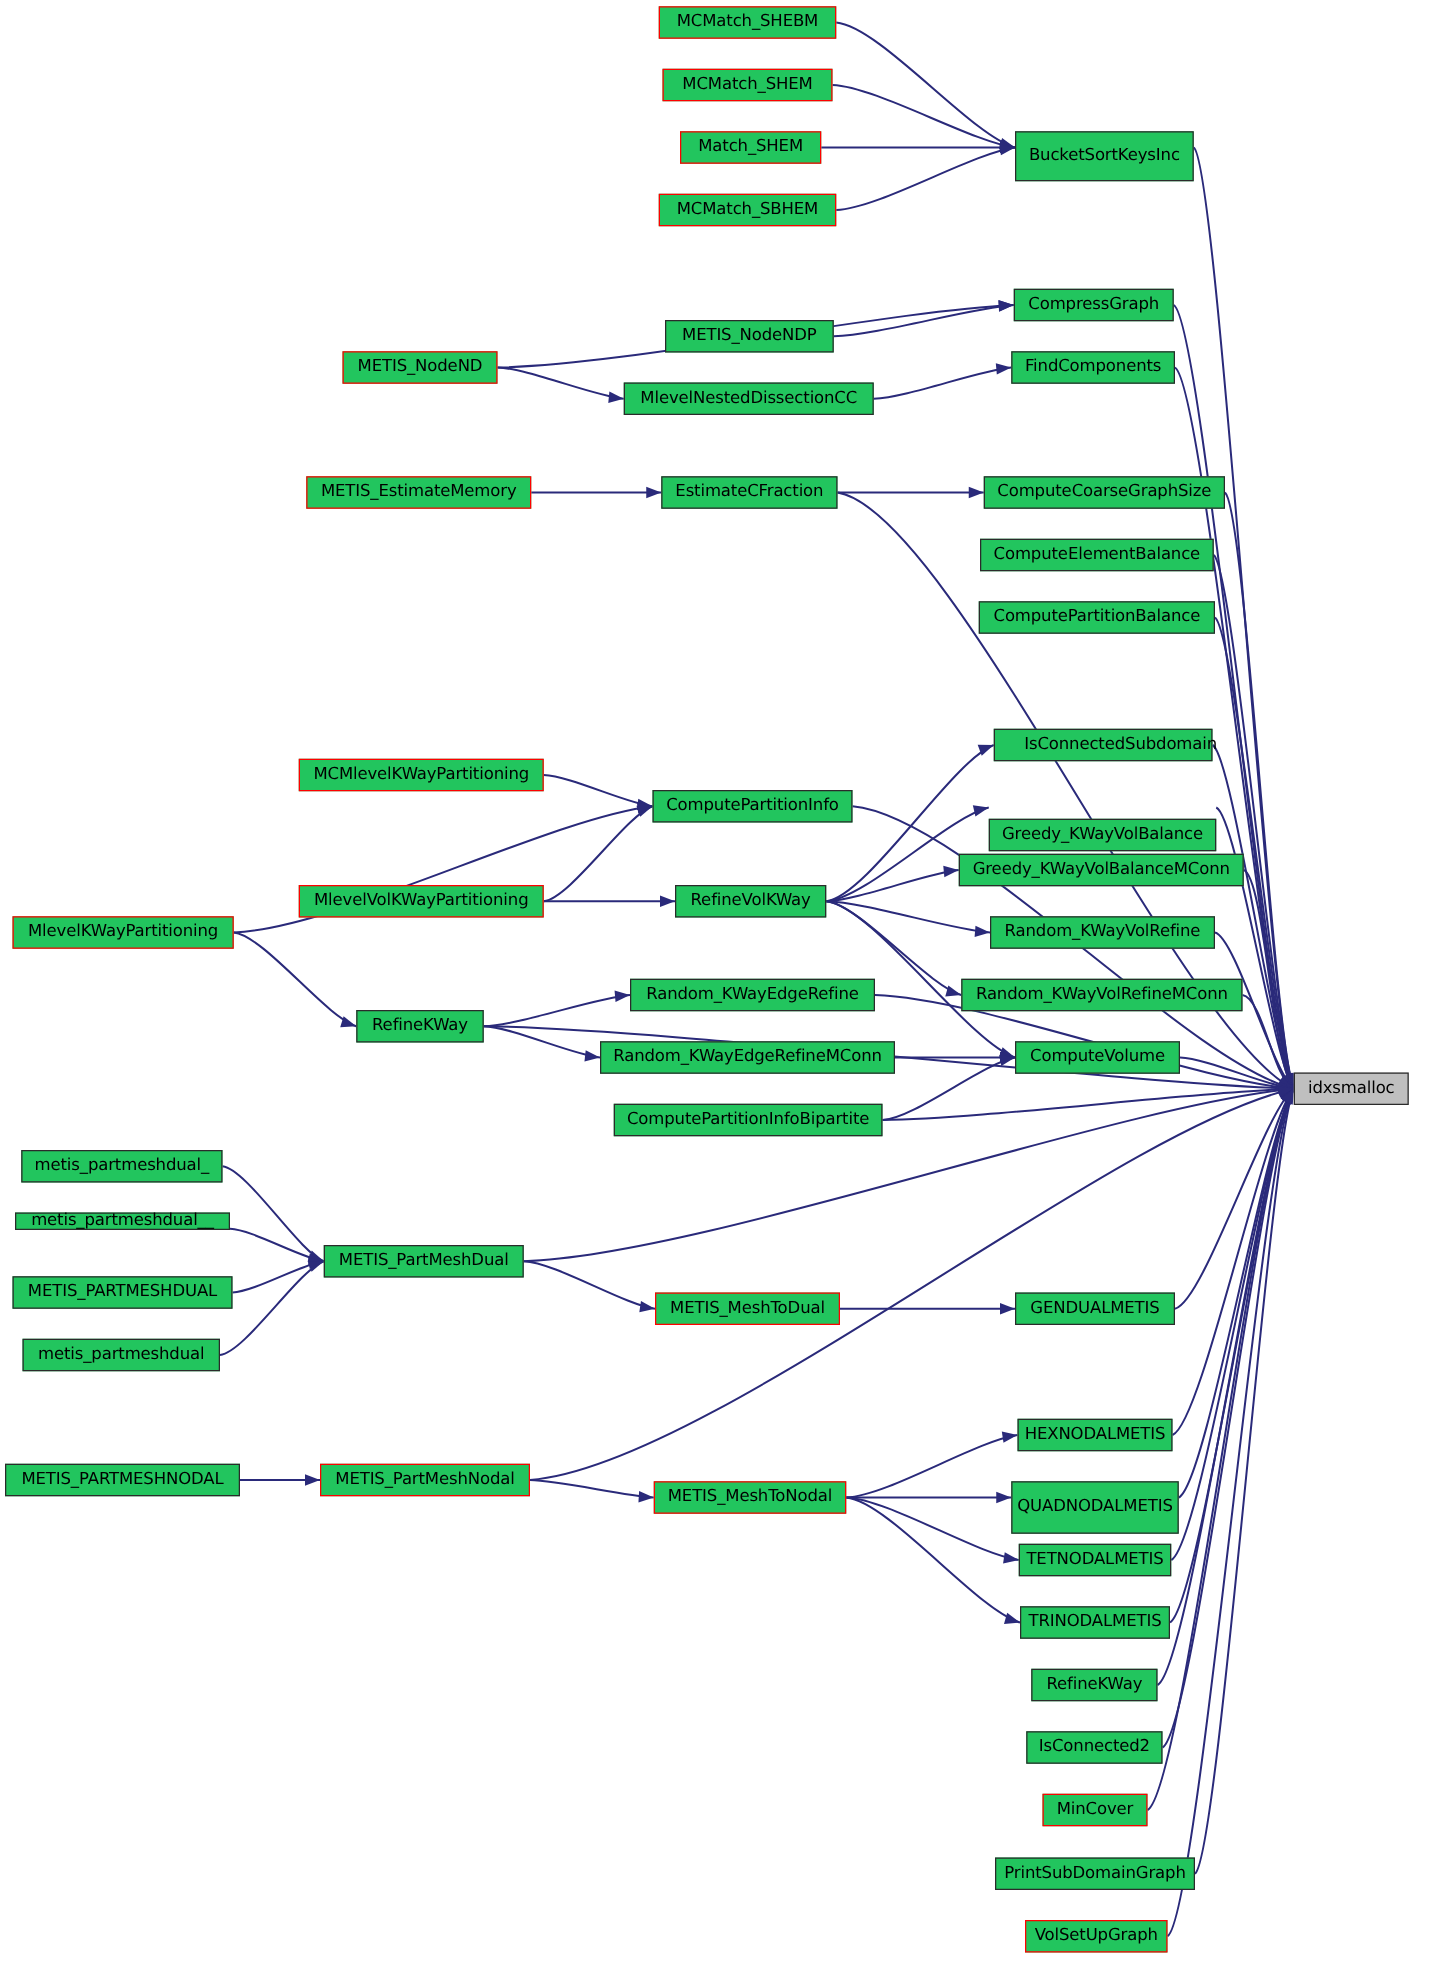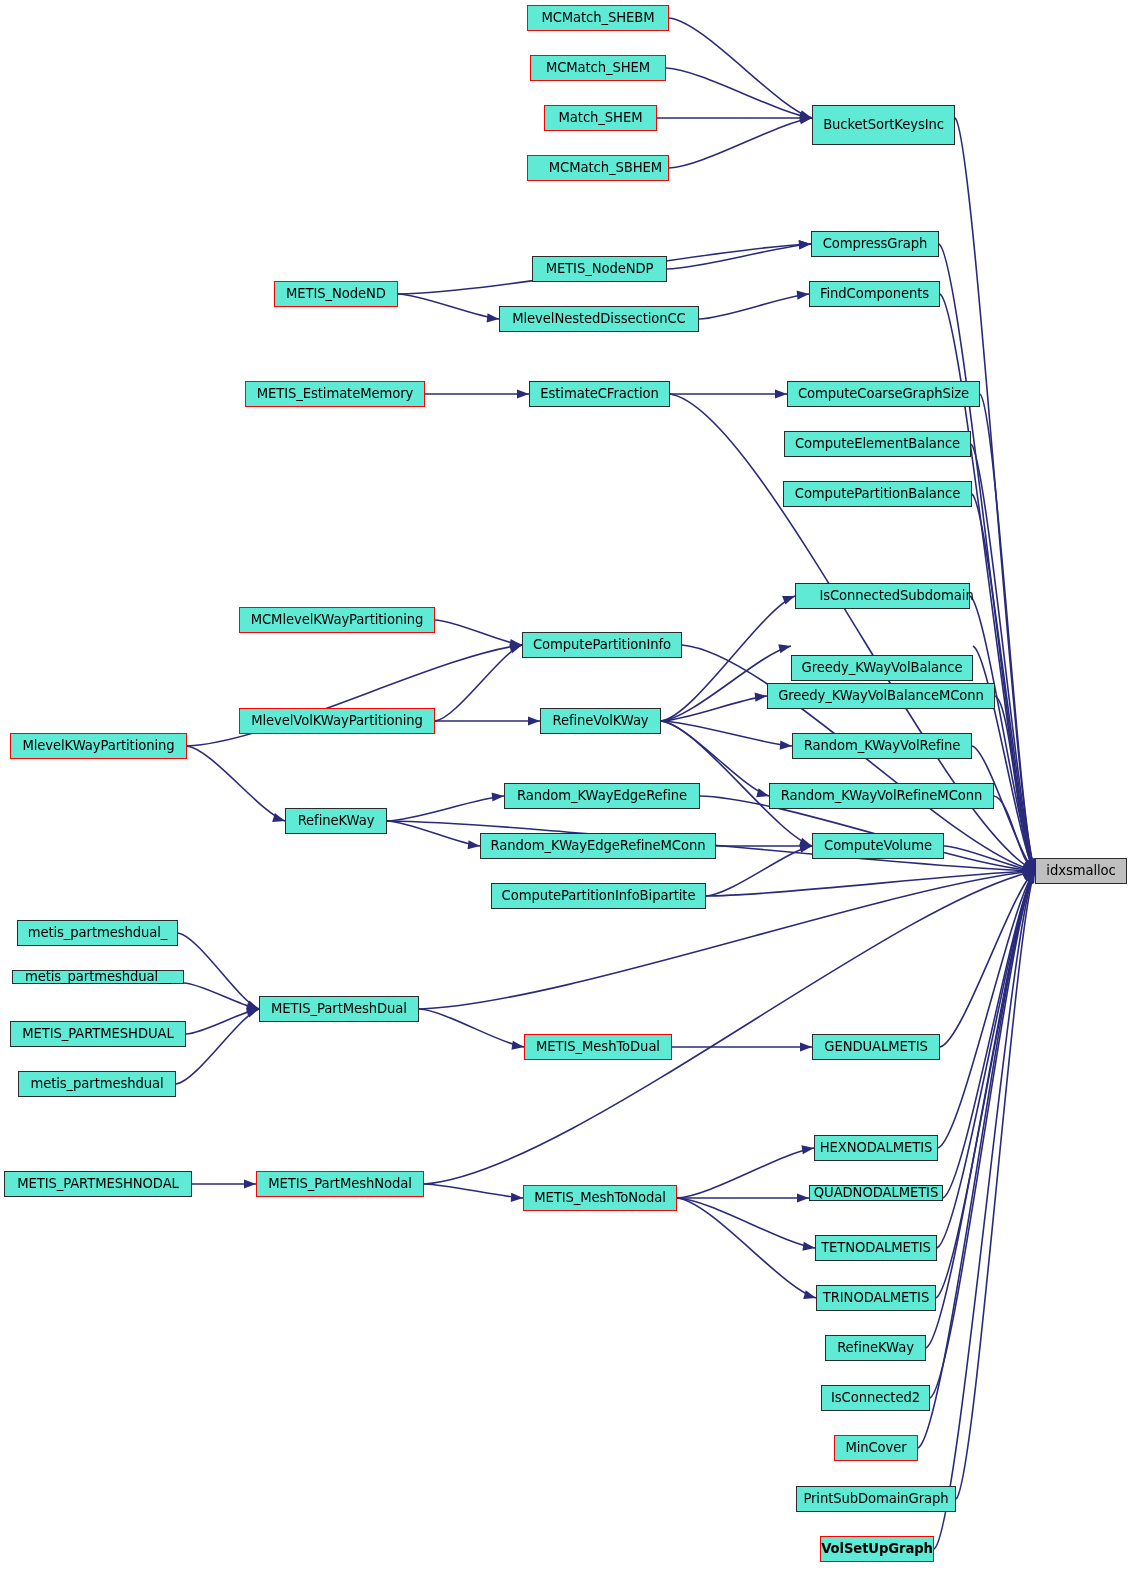--- a/index.html
+++ b/index.html
@@ -26,21 +26,21 @@
     stroke: #2a2a7a;
     stroke-width: 1.6;
   }
   .edge-head {
     fill: #2a2a7a;
     stroke: none;
   }
   .node {
     position: absolute;
     box-sizing: border-box;
-    background: #5eead4;
+    background: #22c55e;
     border: 1px solid #2b2b2b;
     display: flex;
     align-items: center;
     justify-content: center;
     font-size: 13.2px;
     color: #000000;
     white-space: nowrap;
     letter-spacing: -0.1px;
     z-index: 5;
   }
@@ -196,21 +196,21 @@
     </svg>
 <div class="node red" style="left: 527px; top: 5px; width: 142px; height: 26px;">
       <span class="node-label">MCMatch_SHEBM</span>
     </div>
     <div class="node red" style="left: 530px; top: 55px; width: 136px; height: 26px;">
       <span class="node-label">MCMatch_SHEM</span>
     </div>
     <div class="node red" style="left: 544px; top: 105px; width: 113px; height: 26px;">
       <span class="node-label">Match_SHEM</span>
     </div>
-    <div class="node red" style="left: 527px; top: 155px; width: 142px; height: 26px; justify-content: flex-end;">
+    <div class="node red" style="left: 527px; top: 155px; width: 142px; height: 26px;">
       <span class="node-label">MCMatch_SBHEM</span>
     </div>
     <div class="node" style="left: 812px; top: 105px; width: 143px; height: 40px;">
       <span class="node-label">BucketSortKeysInc</span>
     </div>
     <div class="node red" style="left: 274px; top: 281px; width: 124px; height: 26px;">
       <span class="node-label">METIS_NodeND</span>
     </div>
     <div class="node" style="left: 532px; top: 256px; width: 135px; height: 26px;">
       <span class="node-label">METIS_NodeNDP</span>
@@ -313,37 +313,37 @@
     </div>
     <div class="node red" style="left: 256px; top: 1171px; width: 168px; height: 26px;">
       <span class="node-label">METIS_PartMeshNodal</span>
     </div>
     <div class="node red" style="left: 523px; top: 1185px; width: 154px; height: 26px;">
       <span class="node-label">METIS_MeshToNodal</span>
     </div>
     <div class="node" style="left: 814px; top: 1135px; width: 124px; height: 26px;">
       <span class="node-label">HEXNODALMETIS</span>
     </div>
-    <div class="node" style="left: 809px; top: 1185px; width: 134px; height: 16px;">
+    <div class="node" style="left: 809px; top: 1185px; width: 134px; height: 42px;">
       <span class="node-label">QUADNODALMETIS</span>
     </div>
     <div class="node" style="left: 815px; top: 1235px; width: 122px; height: 26px;">
       <span class="node-label">TETNODALMETIS</span>
     </div>
     <div class="node" style="left: 816px; top: 1285px; width: 120px; height: 26px;">
       <span class="node-label">TRINODALMETIS</span>
     </div>
     <div class="node" style="left: 825px; top: 1335px; width: 101px; height: 26px;">
       <span class="node-label">RefineKWay</span>
     </div>
     <div class="node" style="left: 821px; top: 1385px; width: 109px; height: 26px;">
       <span class="node-label">IsConnected2</span>
     </div>
     <div class="node red" style="left: 834px; top: 1435px; width: 84px; height: 26px;">
       <span class="node-label">MinCover</span>
     </div>
     <div class="node" style="left: 796px; top: 1486px; width: 160px; height: 26px;">
       <span class="node-label">PrintSubDomainGraph</span>
     </div>
-    <div class="node red" style="left: 820px; top: 1536px; width: 114px; height: 26px; font-weight: bold;">
+    <div class="node red" style="left: 820px; top: 1536px; width: 114px; height: 26px;">
       <span class="node-label">VolSetUpGraph</span>
     </div>
   </div>
 
 </body></html>

